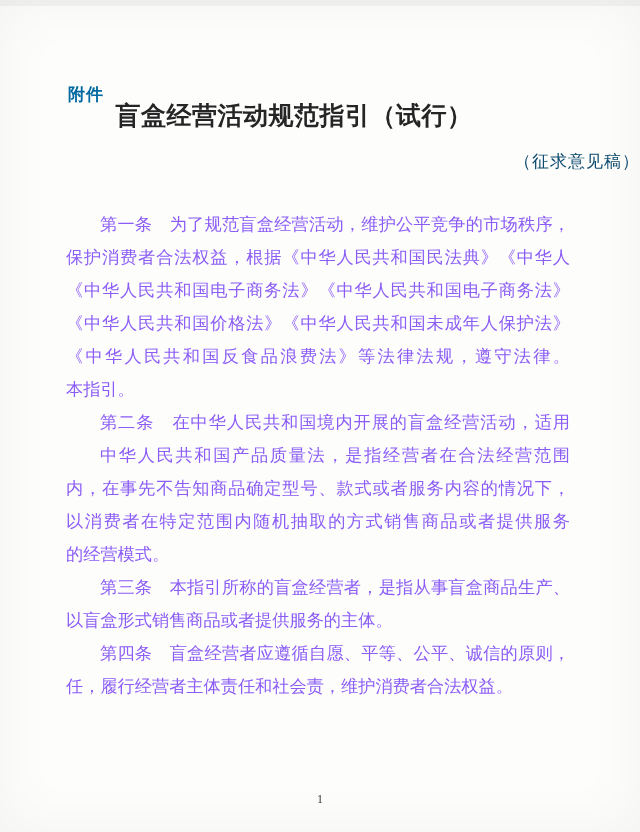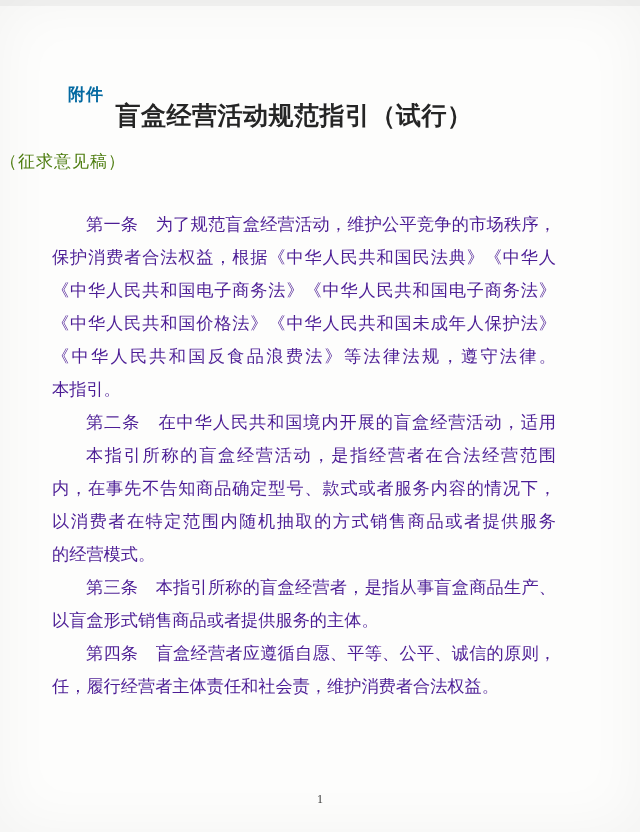--- a/index.html
+++ b/index.html
@@ -43,31 +43,31 @@
     font-size: 25px;
     font-weight: bold;
     color: #252525;
     letter-spacing: 0.5px;
   }
   .subtitle {
     position: absolute;
     top: 150px;
     left: 0;
     width: 640px;
-    text-align: left;
+    text-align: right;
     font-size: 17px;
-    color: #4d7c0f;
+    color: #0c4a6e;
     letter-spacing: 1px;
   }
   .body-text {
     position: absolute;
     top: 208px;
-    left: 52px;
+    left: 66px;
     width: 504px;
-    color: #4c1d95;
+    color: #8b5cf6;
     font-size: 17.2px;
   }
   .line {
     height: 33px;
     line-height: 33px;
     text-align: justify;
     text-align-last: justify;
     white-space: nowrap;
     overflow: visible;
   }
@@ -95,21 +95,21 @@
   <div class="subtitle">（征求意见稿）</div>
 
   <div class="body-text">
     <div class="line ind">第一条　为了规范盲盒经营活动，维护公平竞争的市场秩序，</div>
     <div class="line">保护消费者合法权益，根据《中华人民共和国民法典》《中华人</div>
     <div class="line">《中华人民共和国电子商务法》《中华人民共和国电子商务法》</div>
     <div class="line">《中华人民共和国价格法》《中华人民共和国未成年人保护法》</div>
     <div class="line">《中华人民共和国反食品浪费法》等法律法规，遵守法律。</div>
     <div class="line end">本指引。</div>
     <div class="line ind">第二条　在中华人民共和国境内开展的盲盒经营活动，适用</div>
-    <div class="line ind">本指引所称的盲盒经营活动，是指经营者在合法经营范围</div>
+    <div class="line ind">中华人民共和国产品质量法，是指经营者在合法经营范围</div>
     <div class="line">内，在事先不告知商品确定型号、款式或者服务内容的情况下，</div>
     <div class="line">以消费者在特定范围内随机抽取的方式销售商品或者提供服务</div>
     <div class="line end">的经营模式。</div>
     <div class="line ind">第三条　本指引所称的盲盒经营者，是指从事盲盒商品生产、</div>
     <div class="line end">以盲盒形式销售商品或者提供服务的主体。</div>
     <div class="line ind">第四条　盲盒经营者应遵循自愿、平等、公平、诚信的原则，</div>
     <div class="line end">任，履行经营者主体责任和社会责，维护消费者合法权益。</div>
   </div>
 
   <div class="pagenum">1</div>

